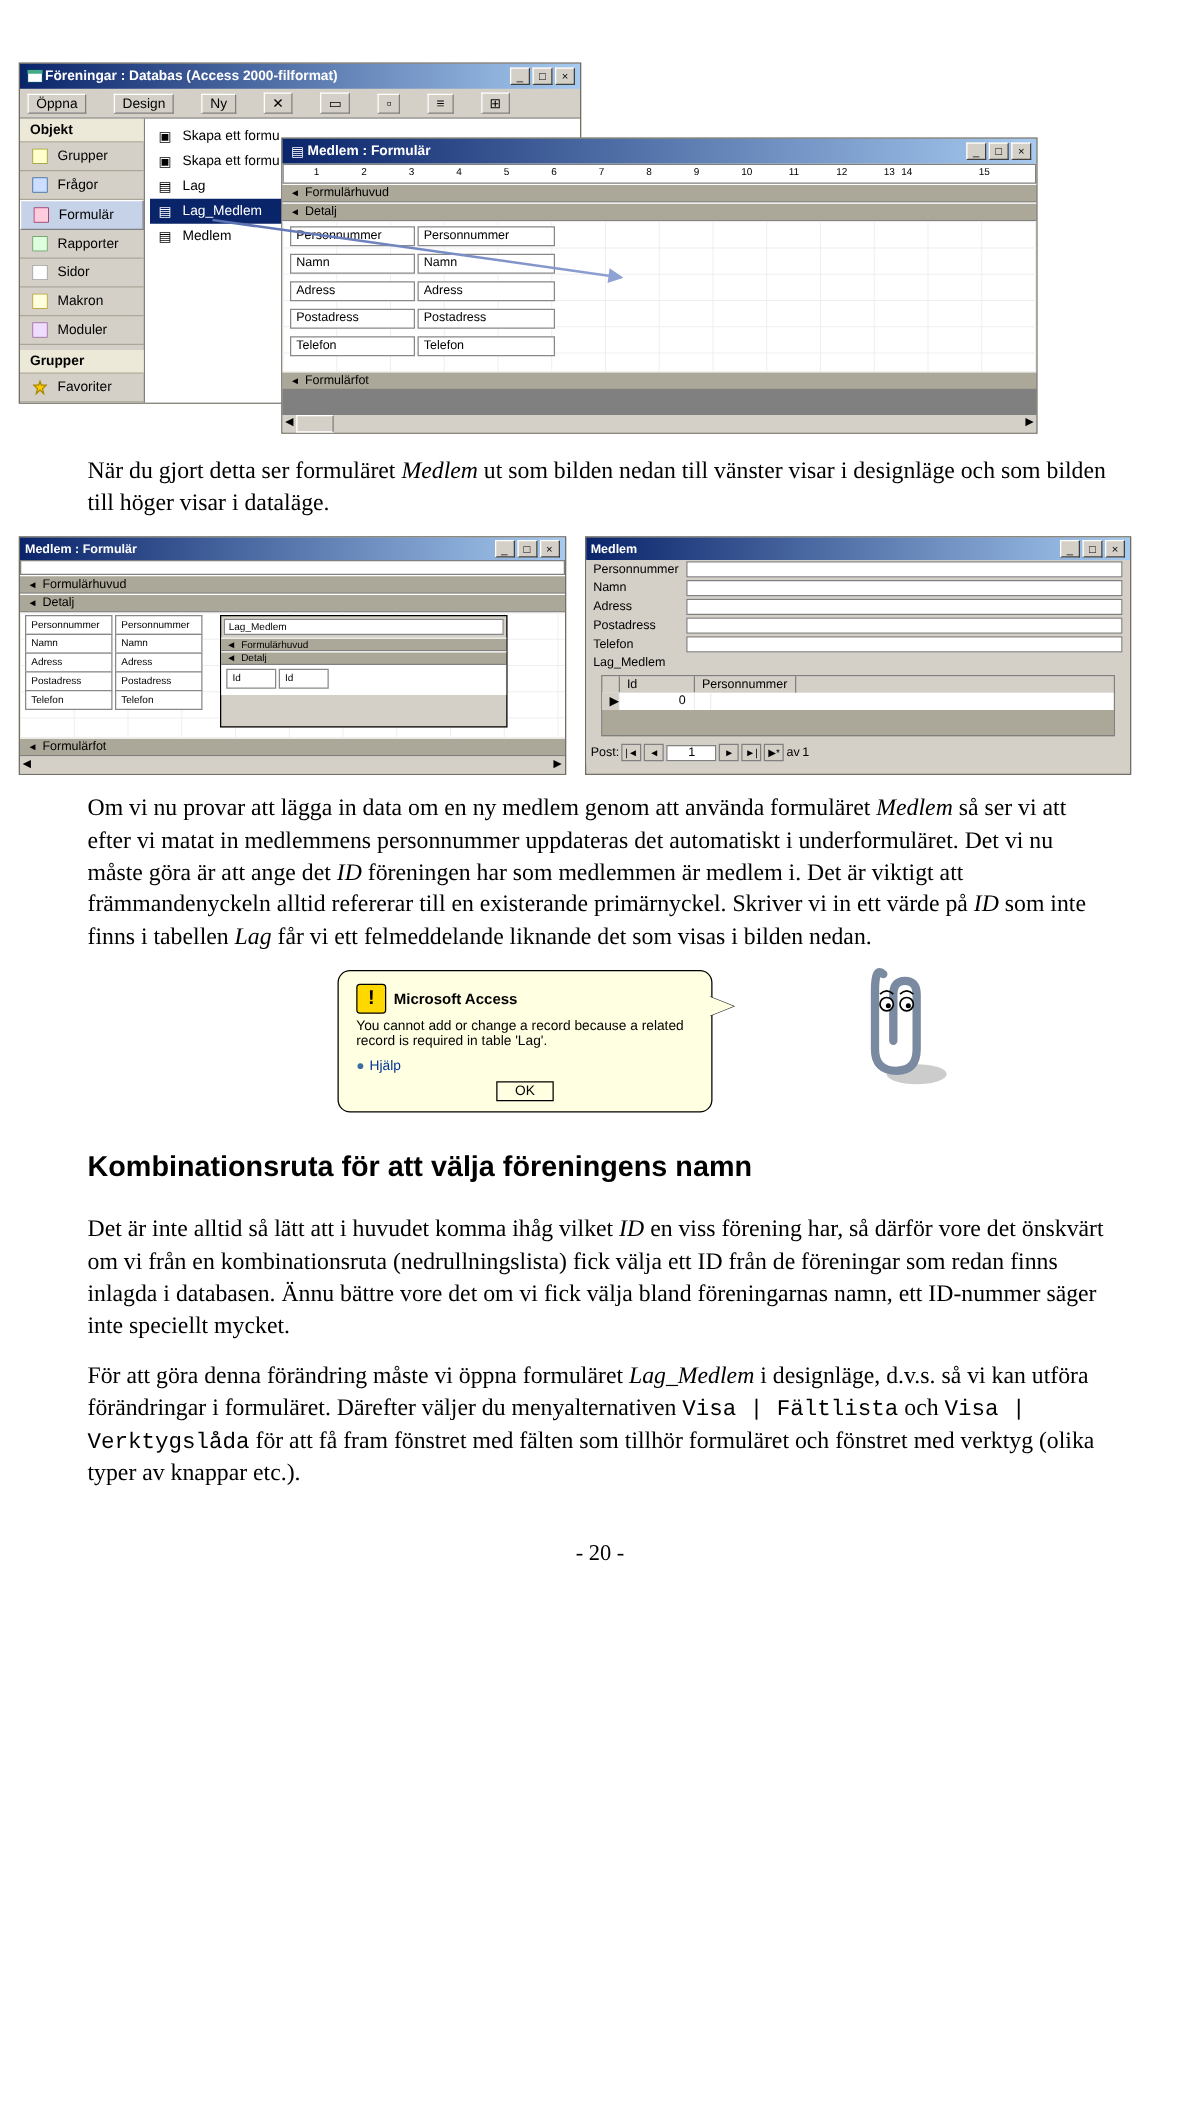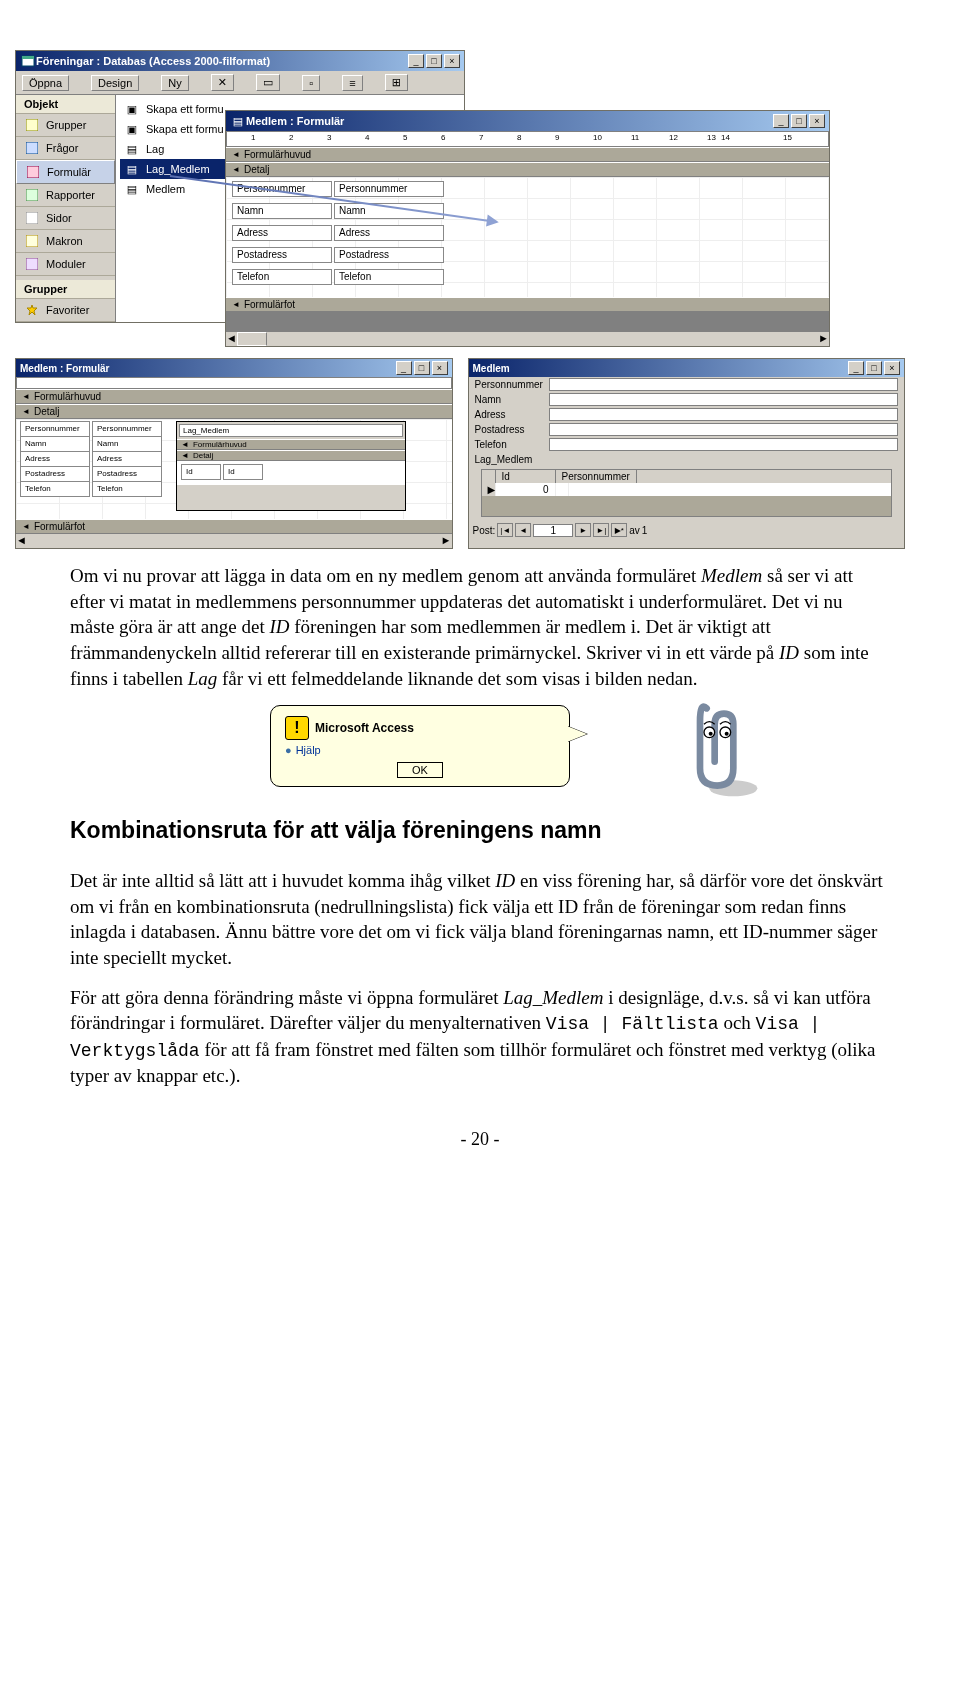--- a/index.html
+++ b/index.html
@@ -258,20 +258,23 @@
       <div style="height:20px;background:#808080"></div>
       <div class="scrollb">
           <span class="wbtn">◄</span>
           <span class="thumb"></span>
           <span style="flex:1"></span>
           <span class="wbtn">►</span>
         </div>
     </div>
   </div>
 
+  <p class="body">
+    <span>När du gjort detta ser formuläret </span><em>Medlem</em><span> ut som bilden nedan till vänster visar i designläge och som bilden till höger visar i dataläge.</span>
+  </p>
 
   <div class="dualshot">
 
     <div class="win smallwin">
       <div class="titlebar">
           <span class="title">Medlem : Formulär</span>
           <span class="wbtn">_</span>
           <span class="wbtn">□</span>
           <span class="wbtn">×</span>
         </div>
@@ -381,20 +384,21 @@
   </div>
 
   <p class="body" id="para2">Om vi nu provar att lägga in data om en ny medlem genom att använda formuläret <em>Medlem</em> så ser vi att efter vi matat in medlemmens personnummer uppdateras det automatiskt i underformuläret. Det vi nu måste göra är att ange det <em>ID</em> föreningen har som medlemmen är medlem i. Det är viktigt att främmandenyckeln alltid refererar till en existerande primärnyckel. Skriver vi in ett värde på <em>ID</em> som inte finns i tabellen <em>Lag</em> får vi ett felmeddelande liknande det som visas i bilden nedan.</p>
 
   <div class="assistant">
     <div class="balloon">
       <div class="titleMS">
         <span class="warn">!</span>
         <span>Microsoft Access</span>
       </div>
+      <div class="msg">You cannot add or change a record because a related record is required in table 'Lag'.</div>
       <div class="help">
           <span>Hjälp</span>
         </div>
       <div class="okwrap"><button class="okbtn">OK</button></div>
     </div>
     <div class="clip">
       <svg viewBox="0 0 60 80">
           <ellipse cx="40" cy="70" rx="18" ry="6" fill="#ccc"></ellipse>
           <path d="M20 10 Q 15 5 15 20 L 15 55 Q 15 68 28 68 Q 40 68 40 55 L 40 22 Q 40 14 33 14 Q 26 14 26 22 L 26 50" fill="none" stroke="#7a8aa0" stroke-width="5" stroke-linecap="round"></path>
           <circle cx="22" cy="28" r="4" fill="#fff" stroke="#000"></circle>

